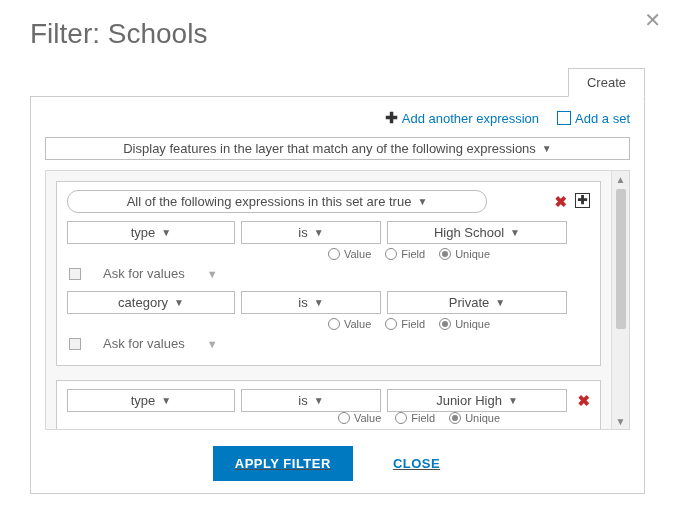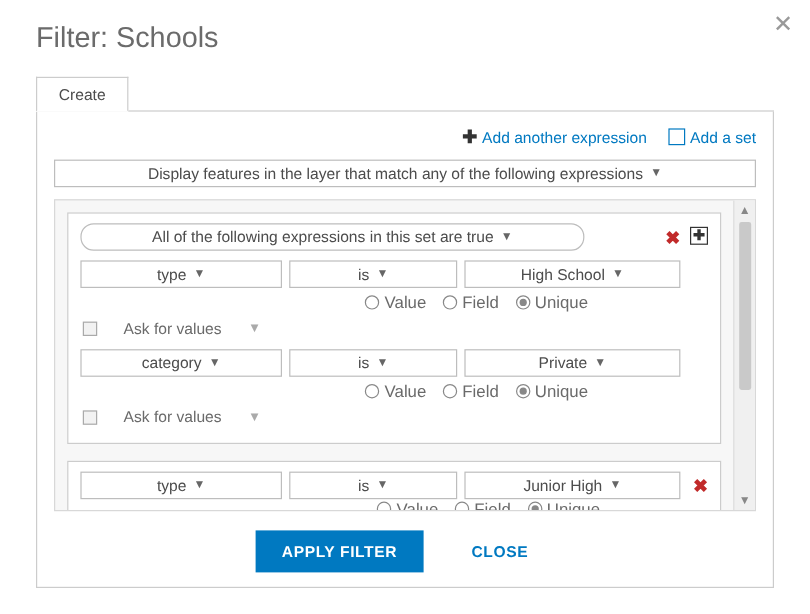--- a/index.html
+++ b/index.html
@@ -18,28 +18,29 @@
   }
   .close-x {
     position: absolute;
     top: 8px; right: 14px;
     font-size: 20px;
     color: #999;
     cursor: pointer;
   }
   h1.title {
     font-weight: 300;
-    font-size: 24px;
+    font-size: 28px;
     color: #6b6b6b;
     margin: 8px 0 18px 0;
   }
   .tabbar {
     display: flex;
     border-bottom: 1px solid #ccc;
     align-items: flex-end;
+    justify-content: flex-end;
   }
   .tab {
     border: 1px solid #ccc;
     border-bottom: 1px solid #fff;
     padding: 6px 18px;
     font-size: 13px;
     color: #4c4c4c;
     margin-bottom: -1px;
     background: #fff;
     cursor: pointer;
@@ -87,34 +88,35 @@
   .set-actions { display:flex; gap:8px; }
   .icon-x { color:#c12a2a; font-size:15px; font-weight:bold; cursor:pointer;}
   .icon-plusbox {
     width:15px;height:15px;border:1px solid #333;display:inline-flex;align-items:center;justify-content:center;font-size:12px;font-weight:bold;color:#333;cursor:pointer;background:#fff;
   }
   .expr-row { display:flex; gap:6px; align-items:center; margin-bottom:4px;}
   .fld-select { width:168px; }
   .op-select { width:140px; }
   .val-select { flex:1; }
   .val-select.narrow { flex:0 0 180px;}
-  .radio-row { display:flex; gap:14px; align-items:center; justify-content:flex-end; margin-bottom:6px; font-size:14px; color:#6a6a6a;}
+  .radio-row { display:flex; gap:14px; align-items:center; justify-content:flex-end; margin-bottom:6px; font-size:11px; color:#6a6a6a;}
   .radio-row.wider { padding-right:2px; }
   .r { display:inline-flex; align-items:center; gap:4px; cursor:pointer;}
   .r .dot { width:12px;height:12px;border:1px solid #888;border-radius:50%;display:inline-flex;align-items:center;justify-content:center;}
   .r.checked .dot::after { content:"";width:6px;height:6px;background:#888;border-radius:50%;}
   .askrow { display:flex; align-items:center; gap:22px; color:#6a6a6a; margin: 0 0 10px 2px;}
   .askrow .abox { width:12px;height:12px;border:1px solid #aaa;background:#f2f2f2;display:inline-block;}
   .askrow .chev { color:#aaa; font-size:11px;}
   .outer-expr { border:1px solid #ccc; background:#fff; padding:8px 10px 4px 10px; }
   .outer-row { display:flex; gap:6px; align-items:center; }
   .outer-row .icon-x { margin-left:6px;}
   .footer {
     display:flex; justify-content:center; align-items:center; gap:18px;
     margin-top:16px;
+    text-decoration:underline;
   }
   .btn {
     padding:10px 22px; font-size:13px; letter-spacing:0.5px; cursor:pointer;
     font-weight:600;
   }
   .btn-primary { background:#0079c1; color:#fff; }
   .btn-link { background:transparent; color:#0079c1; }
 </style>
 </head>
 <body>

